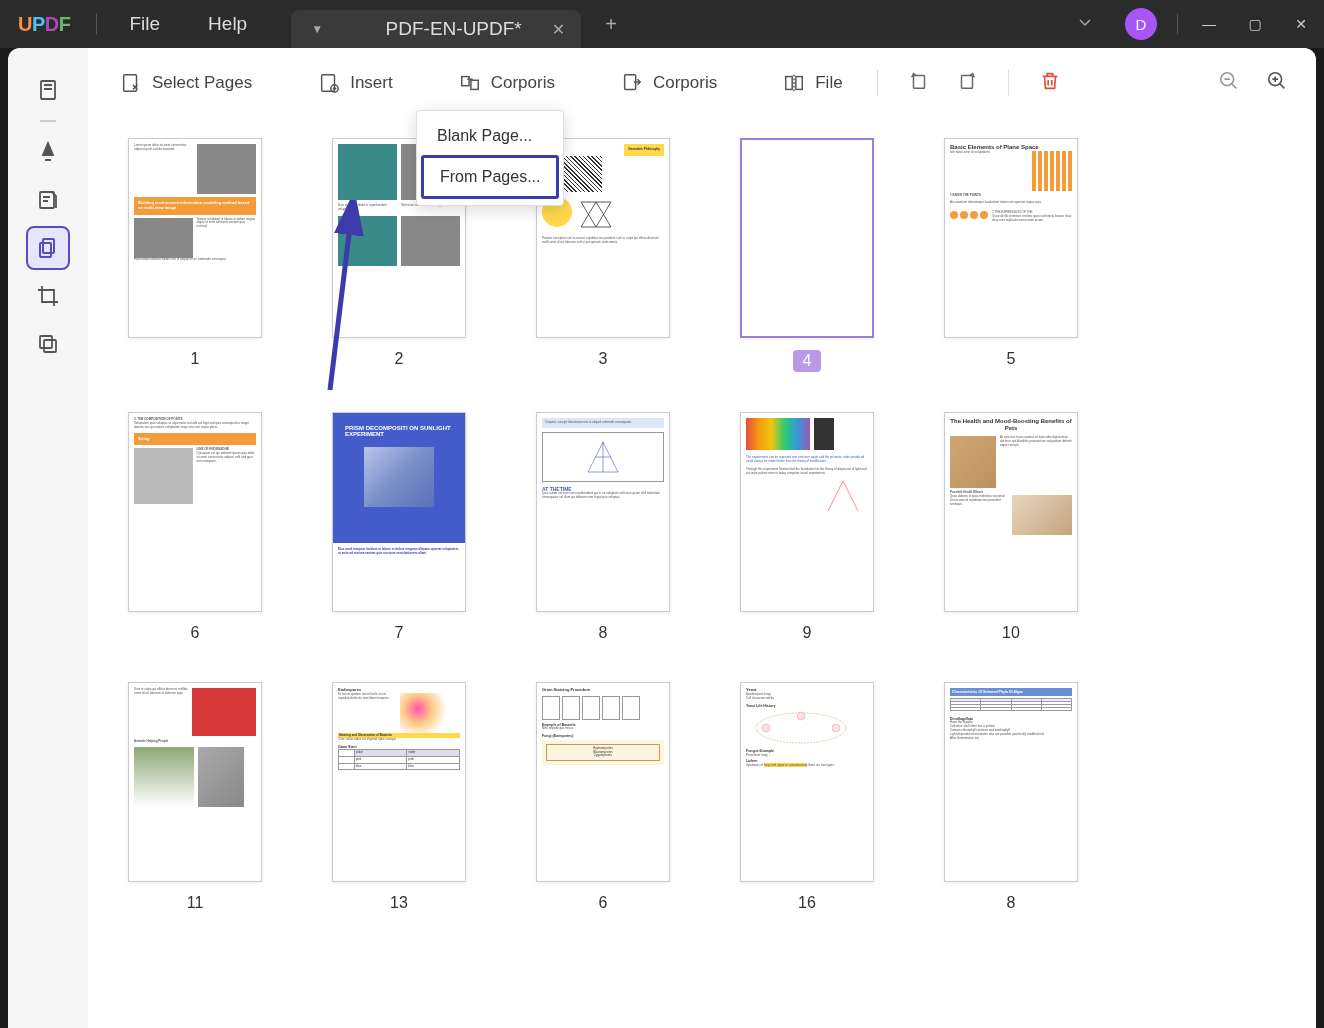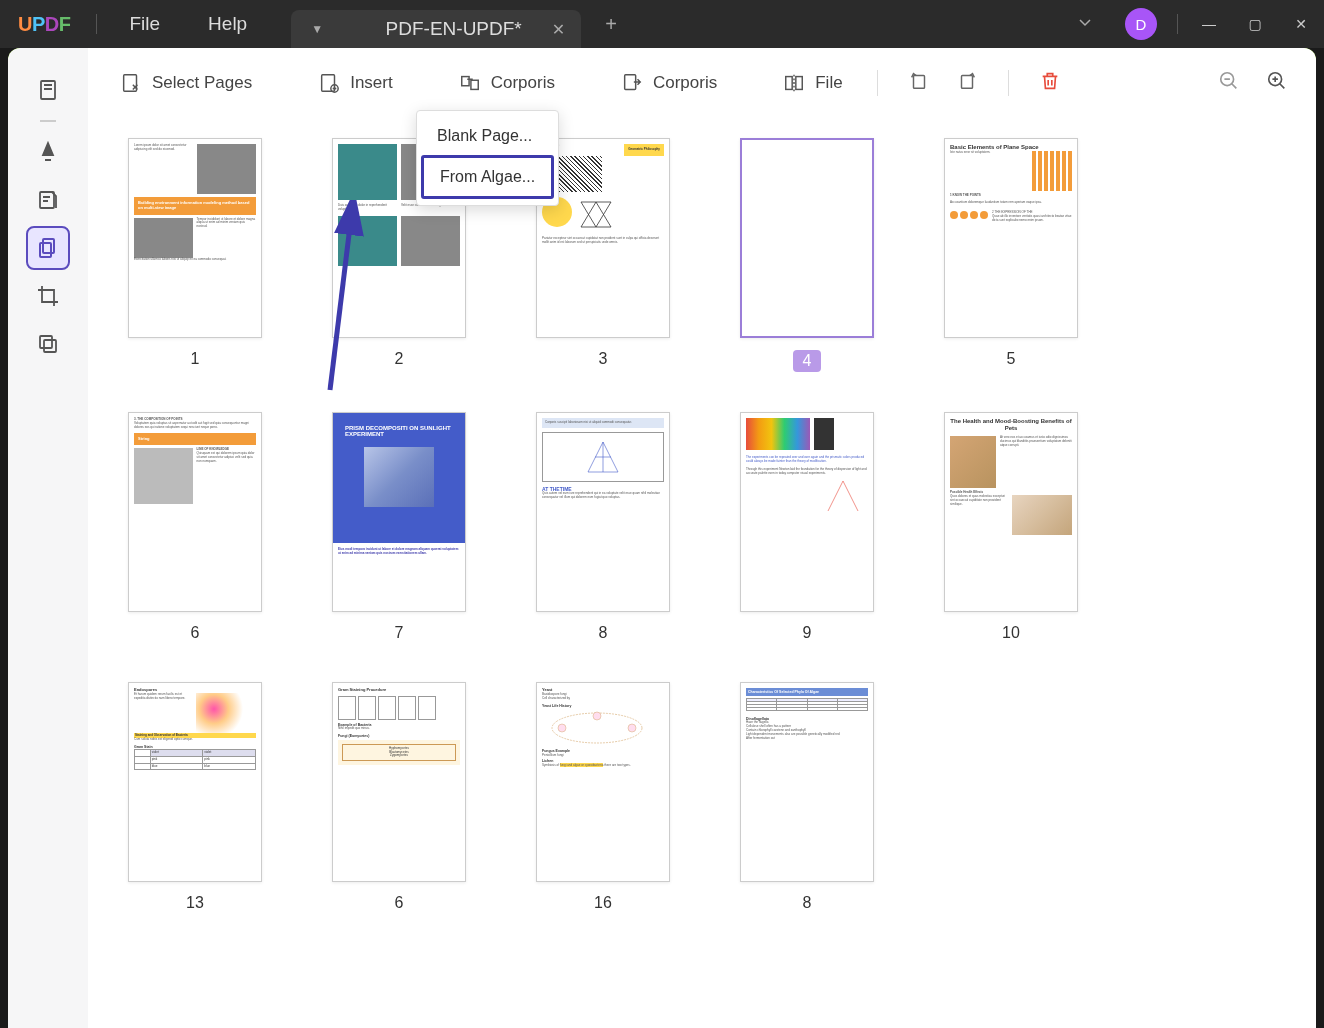--- a/index.html
+++ b/index.html
@@ -218,21 +218,21 @@
       </div>
       <div class="icon-btn">
         <svg viewBox="0 0 24 24" fill="none" stroke="#555" stroke-width="1.8">
             <circle cx="10" cy="10" r="7"></circle>
             <path d="M15 15l5 5M7 10h6M10 7v6"></path>
           </svg>
       </div>
 
       <div class="dropdown">
         <div class="dd-item">Blank Page...</div>
-        <div class="dd-item hl">From Algae...</div>
+        <div class="dd-item hl">From Pages...</div>
       </div>
     </div>
 
     <svg class="arrow-annot" style="left:312px;top:200px;" width="60" height="200" viewBox="0 0 60 200">
       <defs>
           <marker id="ah" markerWidth="10" markerHeight="10" refX="5" refY="3" orient="auto">
             <path d="M0,0 L0,6 L9,3 z" fill="#3d3aab"></path>
           </marker>
         </defs>
       <line x1="18" y1="190" x2="40" y2="10" stroke="#3d3aab" stroke-width="5" marker-end="url(#ah)"></line>
@@ -397,20 +397,36 @@
                   <div class="t-col t-txt">Quos dolores et quas molestias excepturi sint occaecati cupiditate non provident similique.</div>
                   <div class="t-dog"></div>
                 </div>
           </div>
             </div>
           <span class="pnum">10</span>
         </div>
       </div>
 
       <div class="row">
+        <div class="thumb-wrap">
+          <div class="thumb">
+              <div class="tc">
+            <div class="t-columns">
+                  <div class="t-col t-txt">Sunt in culpa qui officia deserunt mollitia animi id est laborum et dolorum fuga.</div>
+                  <div class="t-reindeer"></div>
+                </div>
+            <div class="t-txt" style="font-weight:bold;margin-top:4px">Animals Helping People</div>
+            <div class="t-columns" style="margin-top:3px">
+                  <div class="t-plant"></div>
+                  <div style="width:46px;height:60px;background:linear-gradient(135deg,#aaa,#888)"></div>
+                </div>
+          </div>
+            </div>
+          <span class="pnum">11</span>
+        </div>
         <div class="thumb-wrap">
           <div class="thumb">
               <div class="tc">
             <div style="font-weight:bold;font-size:4px">Endospores</div>
             <div class="t-columns">
                   <div class="t-col t-txt">Et harum quidem rerum facilis est et expedita distinctio nam libero tempore.</div>
                   <div style="width:60px;height:40px;background:radial-gradient(circle at 30% 40%,#f5a,#fc8 30%,#fff 60%)"></div>
                 </div>
             <div style="background:#ffd84d;padding:1px;font-size:3px;font-weight:bold">Staining and Observation of Bacteria</div>
             <div class="t-txt">Cum soluta nobis est eligendi optio cumque.</div>

